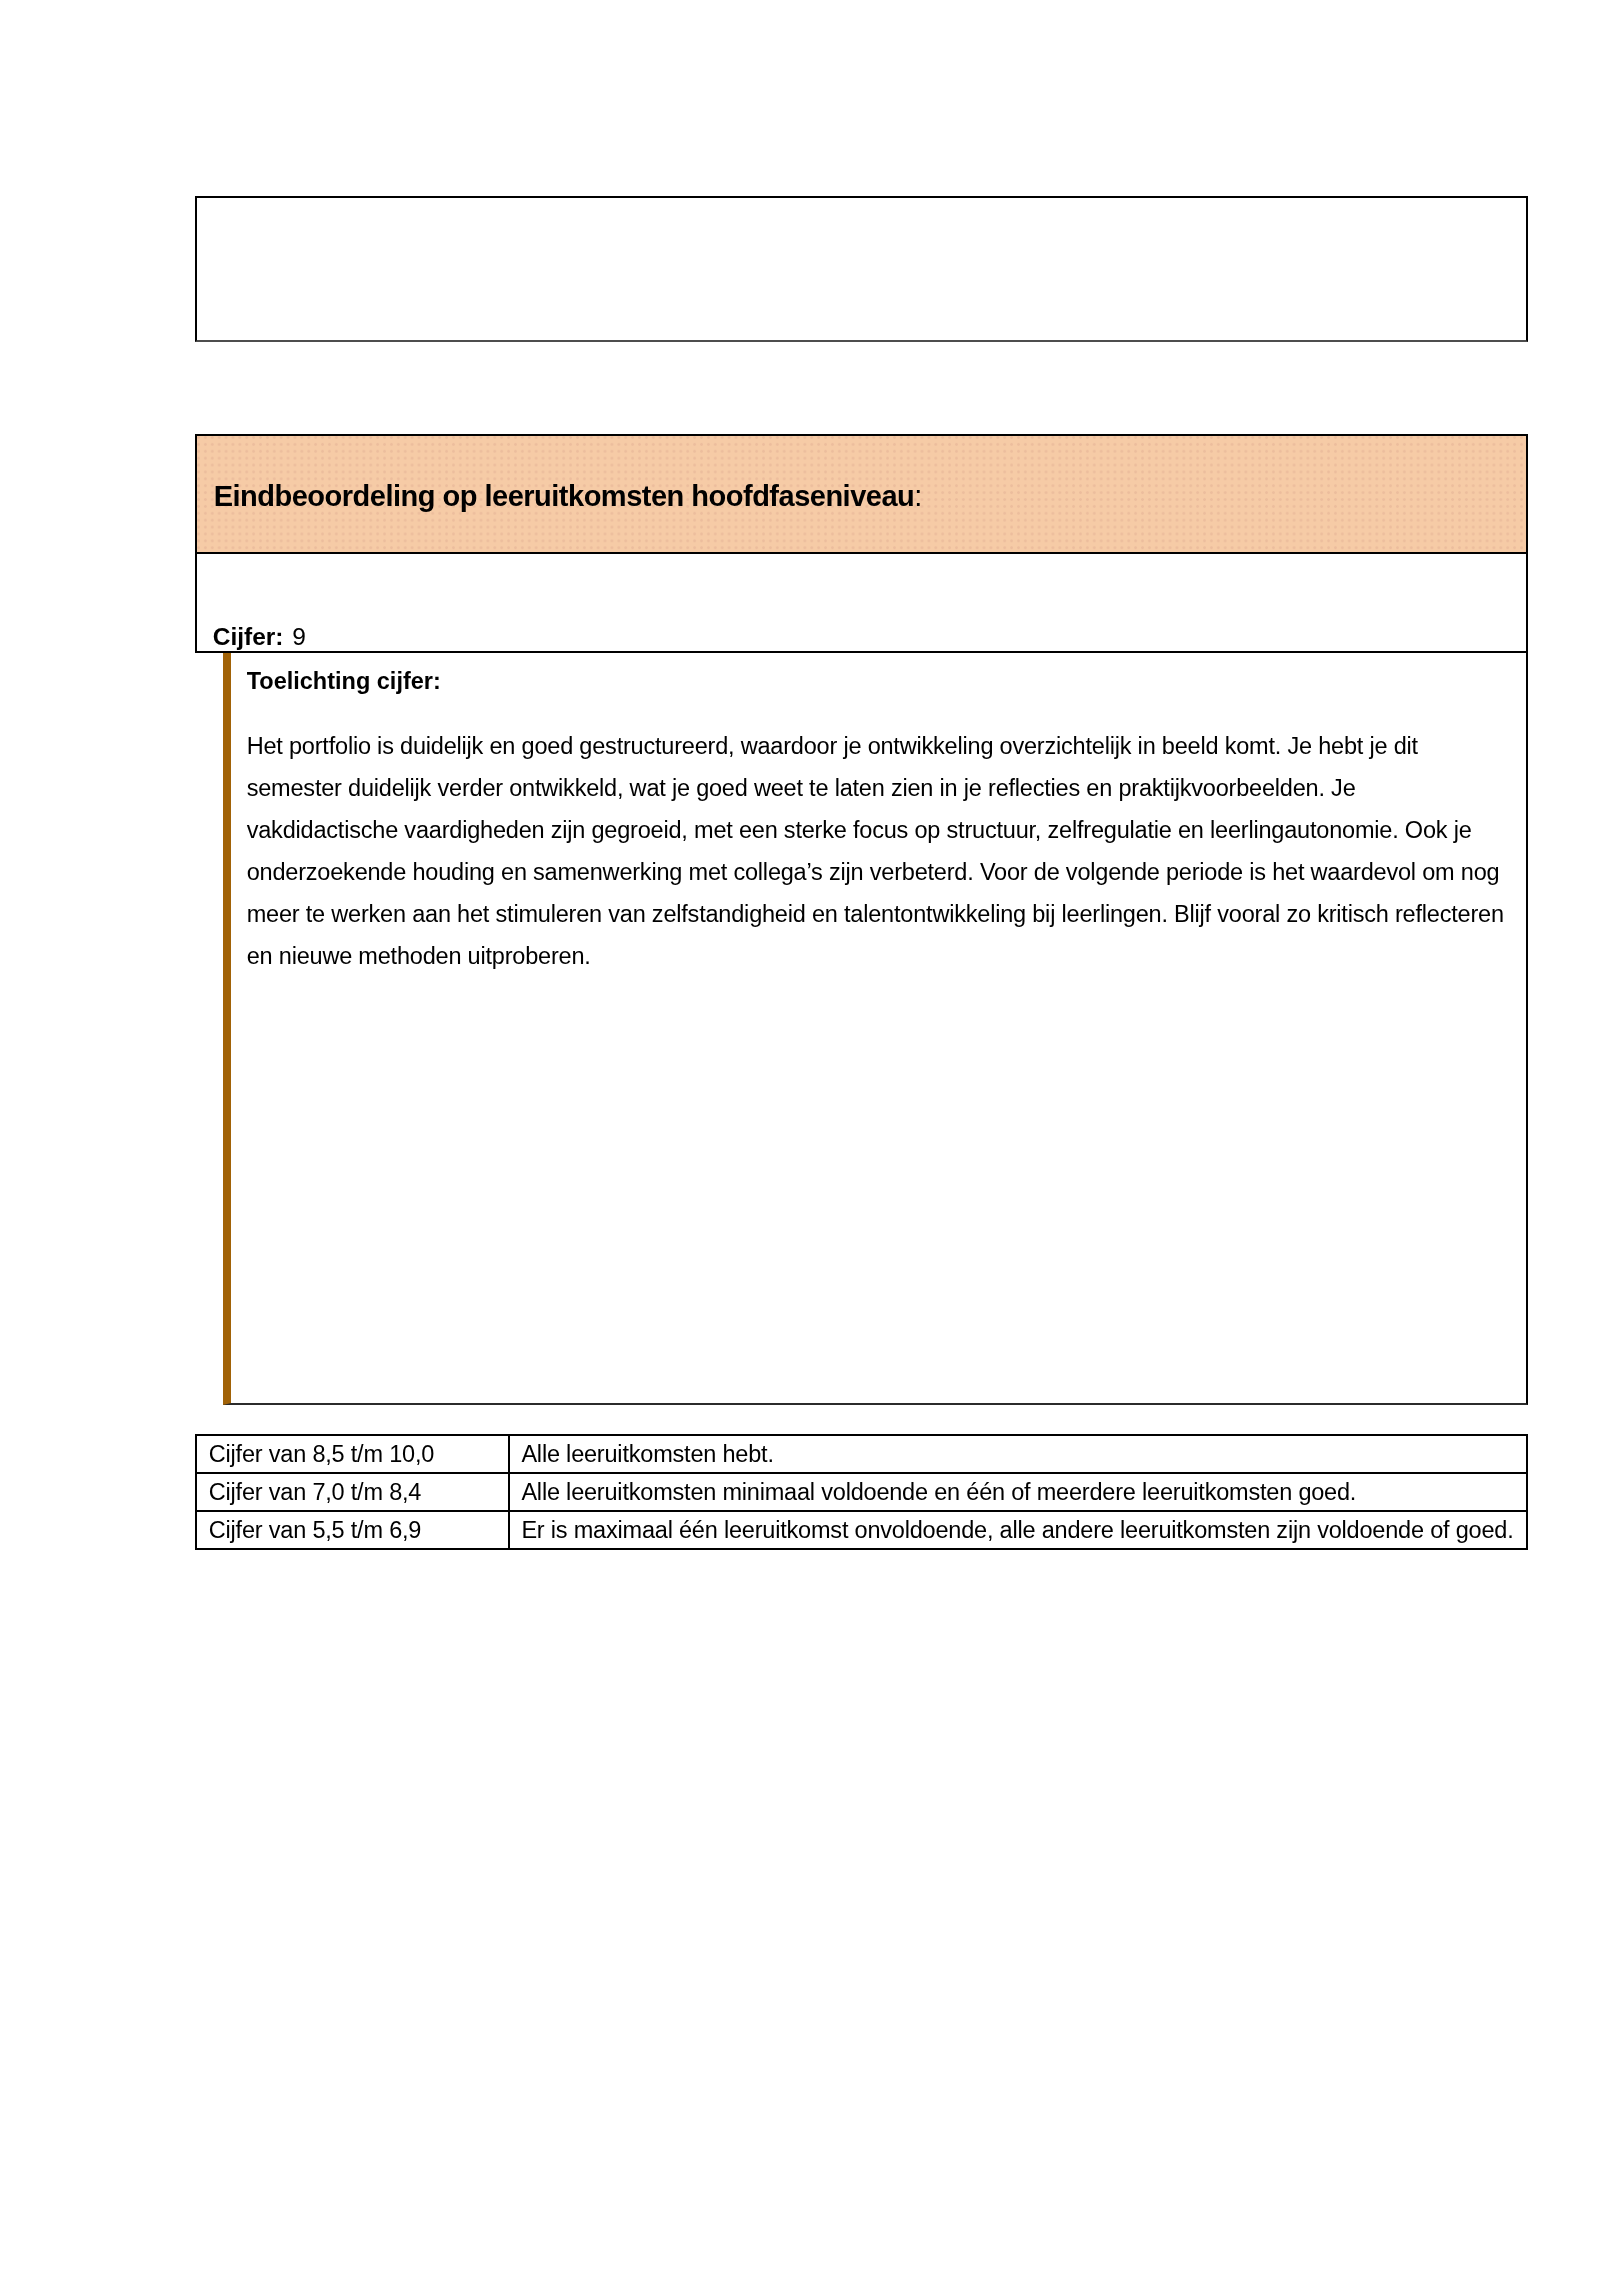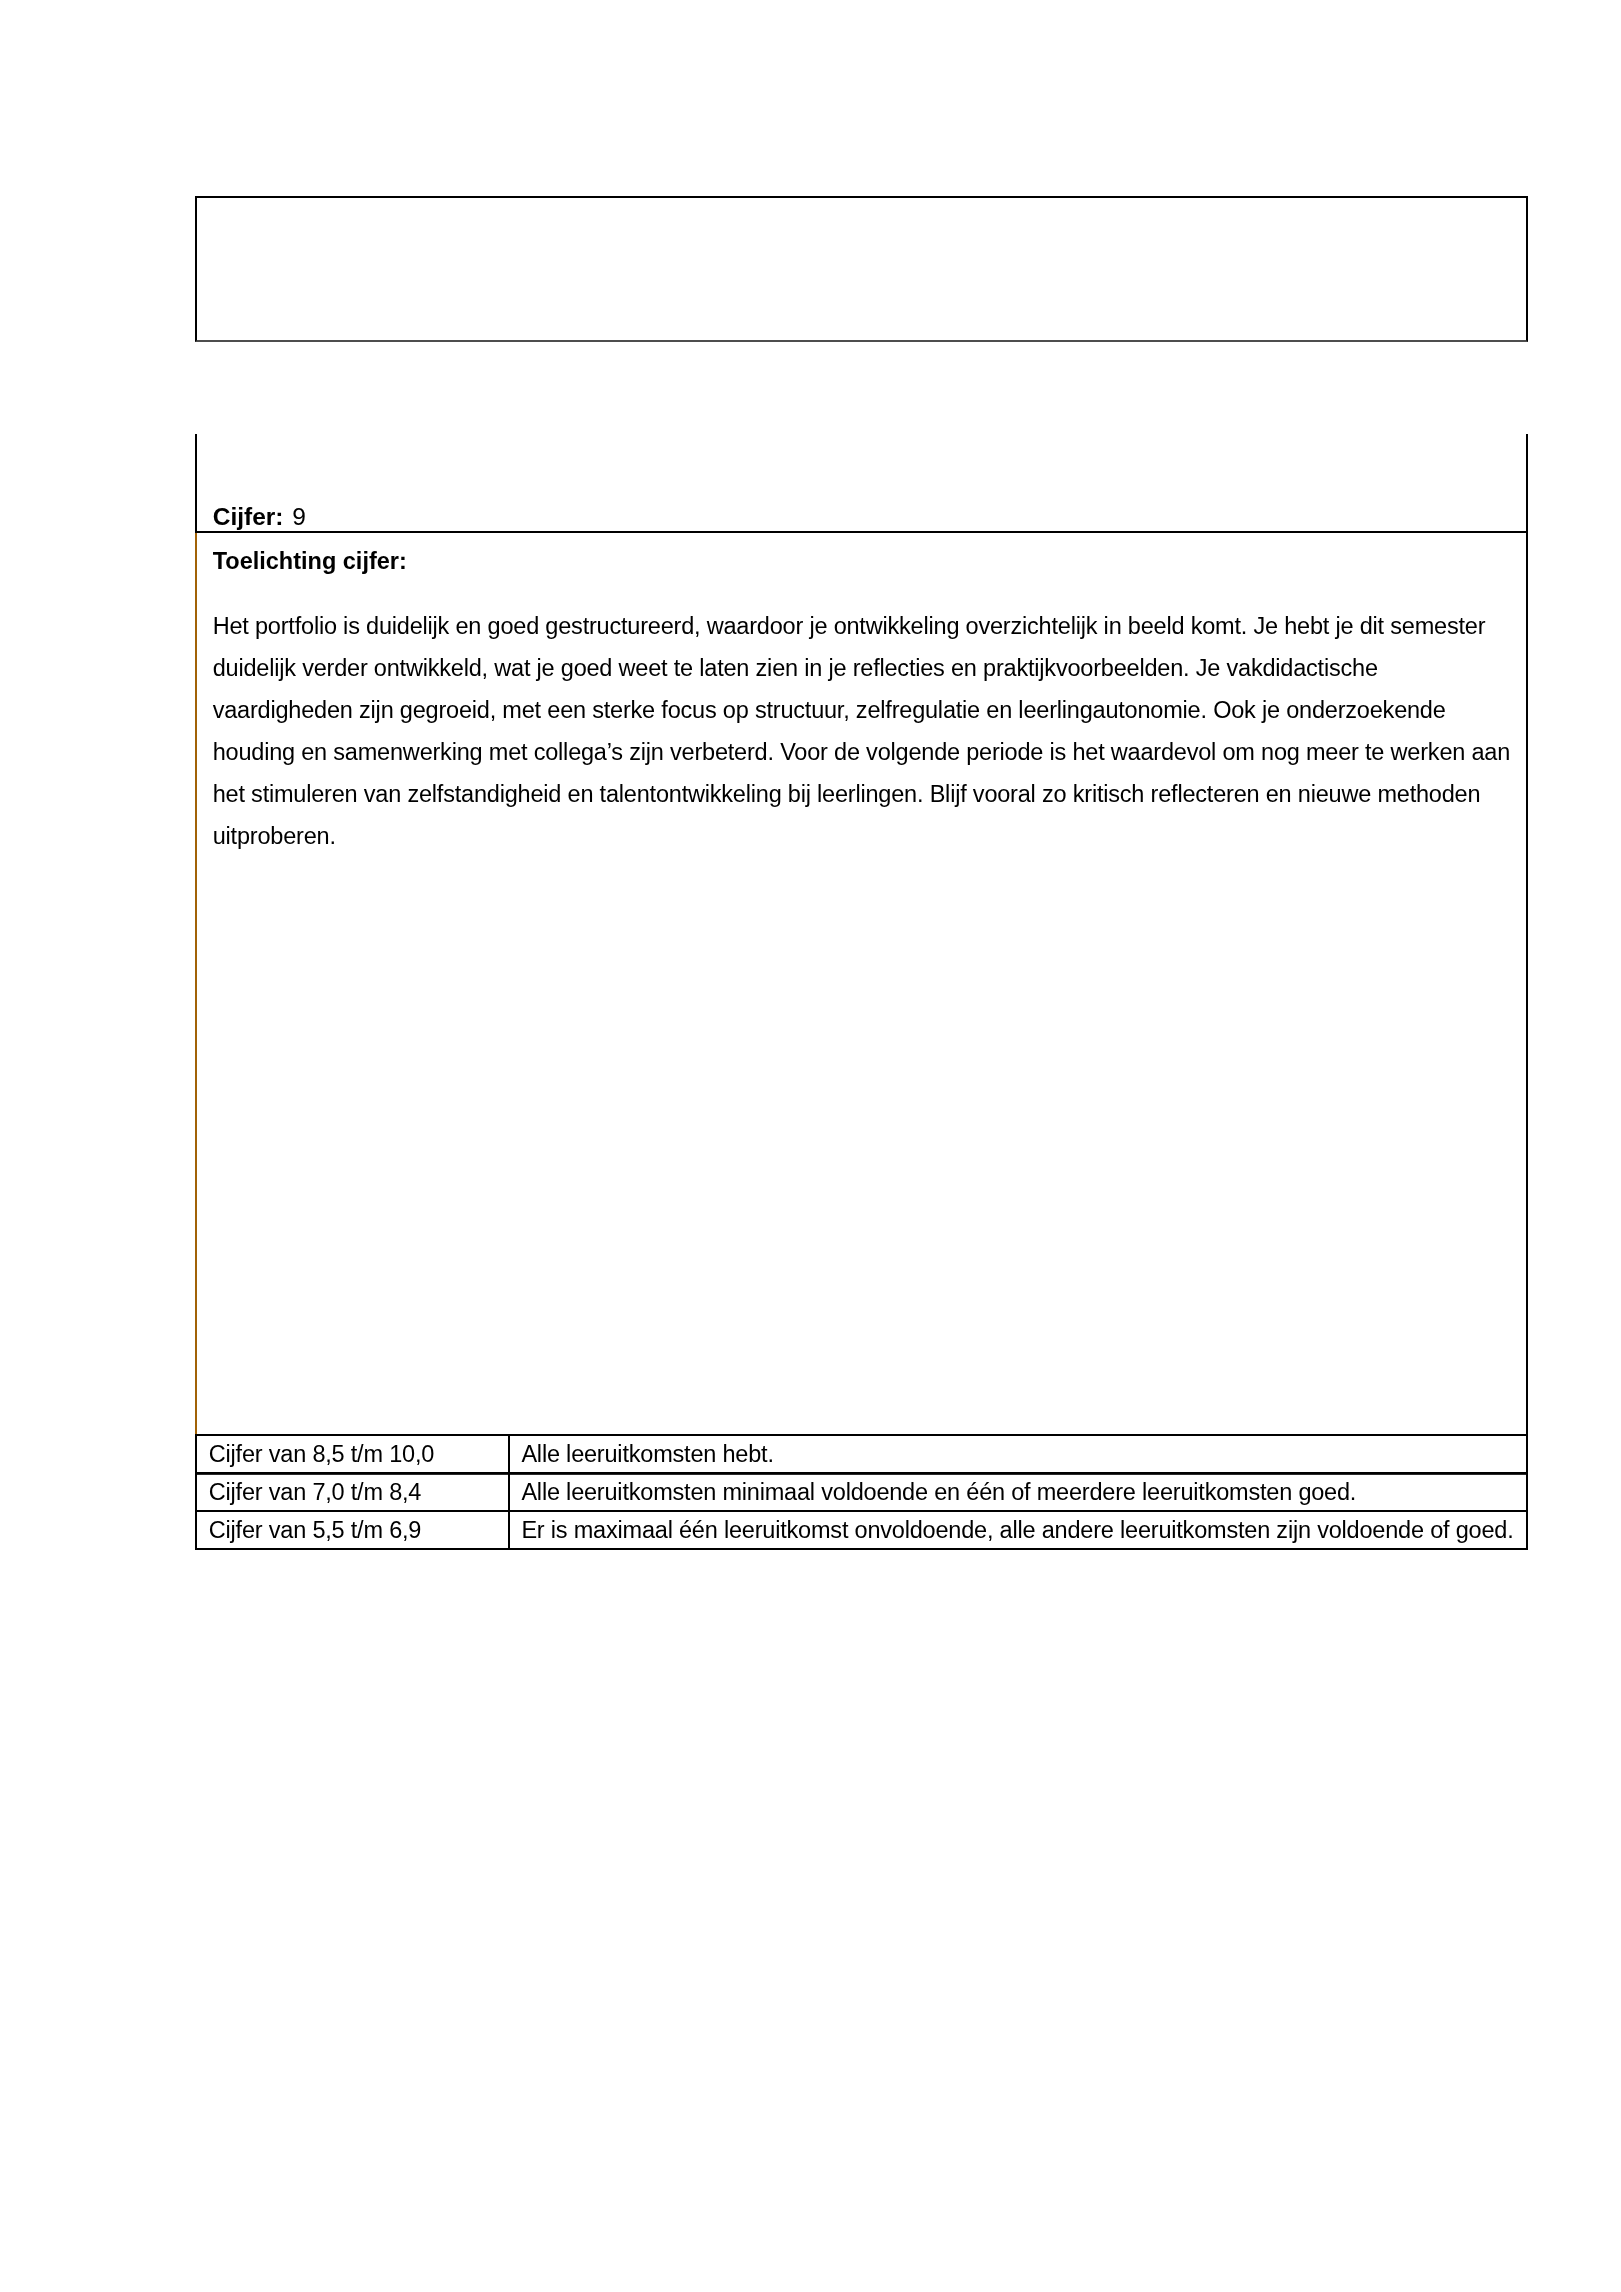--- a/index.html
+++ b/index.html
@@ -66,26 +66,27 @@
     display: flex;
     align-items: flex-end;
     padding-left: 15.7px;
     font-size: 24.5px;
   }
   .grade-label { font-weight: 700; }
   .grade-value { font-weight: 400; margin-left: 8.8px; }
 
   .explanation-box {
     box-sizing: border-box;
-    height: 942px;
-    border-left: 2px solid #a16207;
+    height: 752px;
+    border-left: 8px solid #a16207;
     border-right: 2px solid #000000;
     border-bottom: 2.9px solid #2b2b2b;
     padding: 11.8px 15.7px 0 15.7px;
     overflow: hidden;
+    margin-left: 28px;
   }
   .explanation-label {
     font-size: 23.5px;
     font-weight: 700;
     line-height: 33px;
     margin-bottom: 27.4px;
   }
   .explanation-text {
     margin: 0;
     font-size: 23.5px;
@@ -115,20 +116,23 @@
   .grade-scale tr.r1 td, .grade-scale tr.r2 td, .grade-scale tr.r4 td { height: 32px; }
 </style>
 </head>
 <body>
 
 <div class="page">
 
   <div class="top-box"></div>
 
   <section class="assessment">
+    <div class="assessment-header">
+      <h1 class="assessment-title"><span>Eindbeoordeling op leeruitkomsten hoofdfaseniveau</span><span class="title-colon">:</span></h1>
+    </div>
 
     <div class="grade-row">
       <span class="grade-label">Cijfer:</span>
       <span class="grade-value">9</span>
     </div>
 
     <div class="explanation-box">
       <div class="explanation-label">Toelichting cijfer:</div>
       <p class="explanation-text">Het portfolio is duidelijk en goed gestructureerd, waardoor je ontwikkeling overzichtelijk in beeld komt. Je hebt je dit semester duidelijk verder ontwikkeld, wat je goed weet te laten zien in je reflecties en praktijkvoorbeelden. Je vakdidactische vaardigheden zijn gegroeid, met een sterke focus op structuur, zelfregulatie en leerlingautonomie. Ook je onderzoekende houding en samenwerking met collega’s zijn verbeterd. Voor de volgende periode is het waardevol om nog meer te werken aan het stimuleren van zelfstandigheid en talentontwikkeling bij leerlingen. Blijf vooral zo kritisch reflecteren en nieuwe methoden uitproberen.</p>
     </div>

